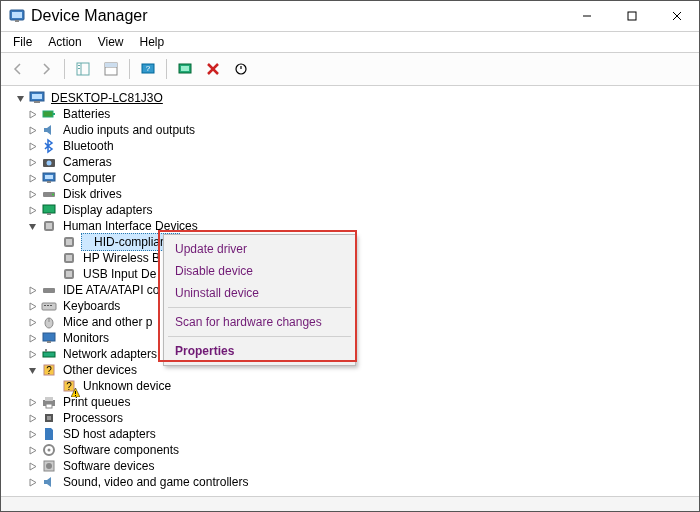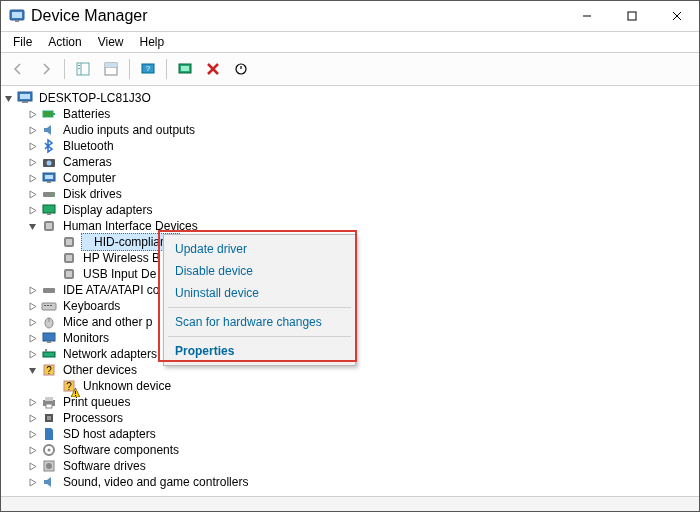--- a/index.html
+++ b/index.html
@@ -16,25 +16,25 @@
   .tbtn.disabled{opacity:.35;}
   .sep{width:1px;height:20px;background:#c8c8c8;margin:0 3px;}
   .content{flex:1;overflow:auto;position:relative;padding:4px 0 0 0;}
   .tree{font-size:12px;line-height:16px;}
   .node{display:flex;align-items:center;height:16px;white-space:nowrap;}
   .twisty{width:14px;height:14px;display:inline-flex;align-items:center;justify-content:center;margin-right:2px;color:#555;}
   .twisty.blank{visibility:hidden;}
   .nicon{width:16px;height:16px;margin-right:4px;flex:0 0 16px;display:inline-flex;align-items:center;justify-content:center;}
   .nlabel{padding:0 2px;}
   .nlabel.sel{background:#cde8ff;border:1px dotted #2a7ab0;padding:0 12px;}
-  .indent0{padding-left:0;}
+  .indent0{padding-left:12px;text-decoration:underline;}
   .indent1{padding-left:24px;}
   .indent2{padding-left:44px;}
   .ctxmenu{position:absolute;background:#f2f2f2;border:1px solid #bababa;box-shadow:2px 2px 4px rgba(0,0,0,.25);min-width:185px;padding:3px;}
-  .ctxitem{height:22px;display:flex;align-items:center;padding:0 14px 0 8px;color:#0369a1;}
+  .ctxitem{height:22px;display:flex;align-items:center;padding:0 14px 0 8px;color:#701a75;}
   .ctxsep{height:1px;background:#d0d0d0;margin:3px 1px;}
   .ctxbold{font-weight:700;}
   .highlight-box{position:absolute;border:2px solid #d93a31;pointer-events:none;}
   .statusbar{height:14px;border-top:1px solid #d0d0d0;background:#f5f5f5;}
   .warn-overlay{position:absolute;right:-3px;bottom:-3px;width:9px;height:9px;}
   svg{display:block;}
 </style>
 </head>
 <body>
 
@@ -475,21 +475,21 @@
             <svg width="9" height="9">
               <path d="M2 1 L8 4.5 L2 8 Z" fill="none" stroke="#888"></path>
             </svg>
           </span>
         <span class="nicon">
             <svg viewBox="0 0 16 16">
               <rect x="3" y="3" width="10" height="10" fill="#ccc" stroke="#888"></rect>
               <circle cx="8" cy="8" r="3" fill="#888"></circle>
             </svg>
           </span>
-        <span class="nlabel">Software drives</span>
+        <span class="nlabel">Software devices</span>
       </div>
 
       <div class="node indent1">
         <span class="twisty">
             <svg width="9" height="9">
               <path d="M2 1 L8 4.5 L2 8 Z" fill="none" stroke="#888"></path>
             </svg>
           </span>
         <span class="nicon">
             <svg viewBox="0 0 16 16">

